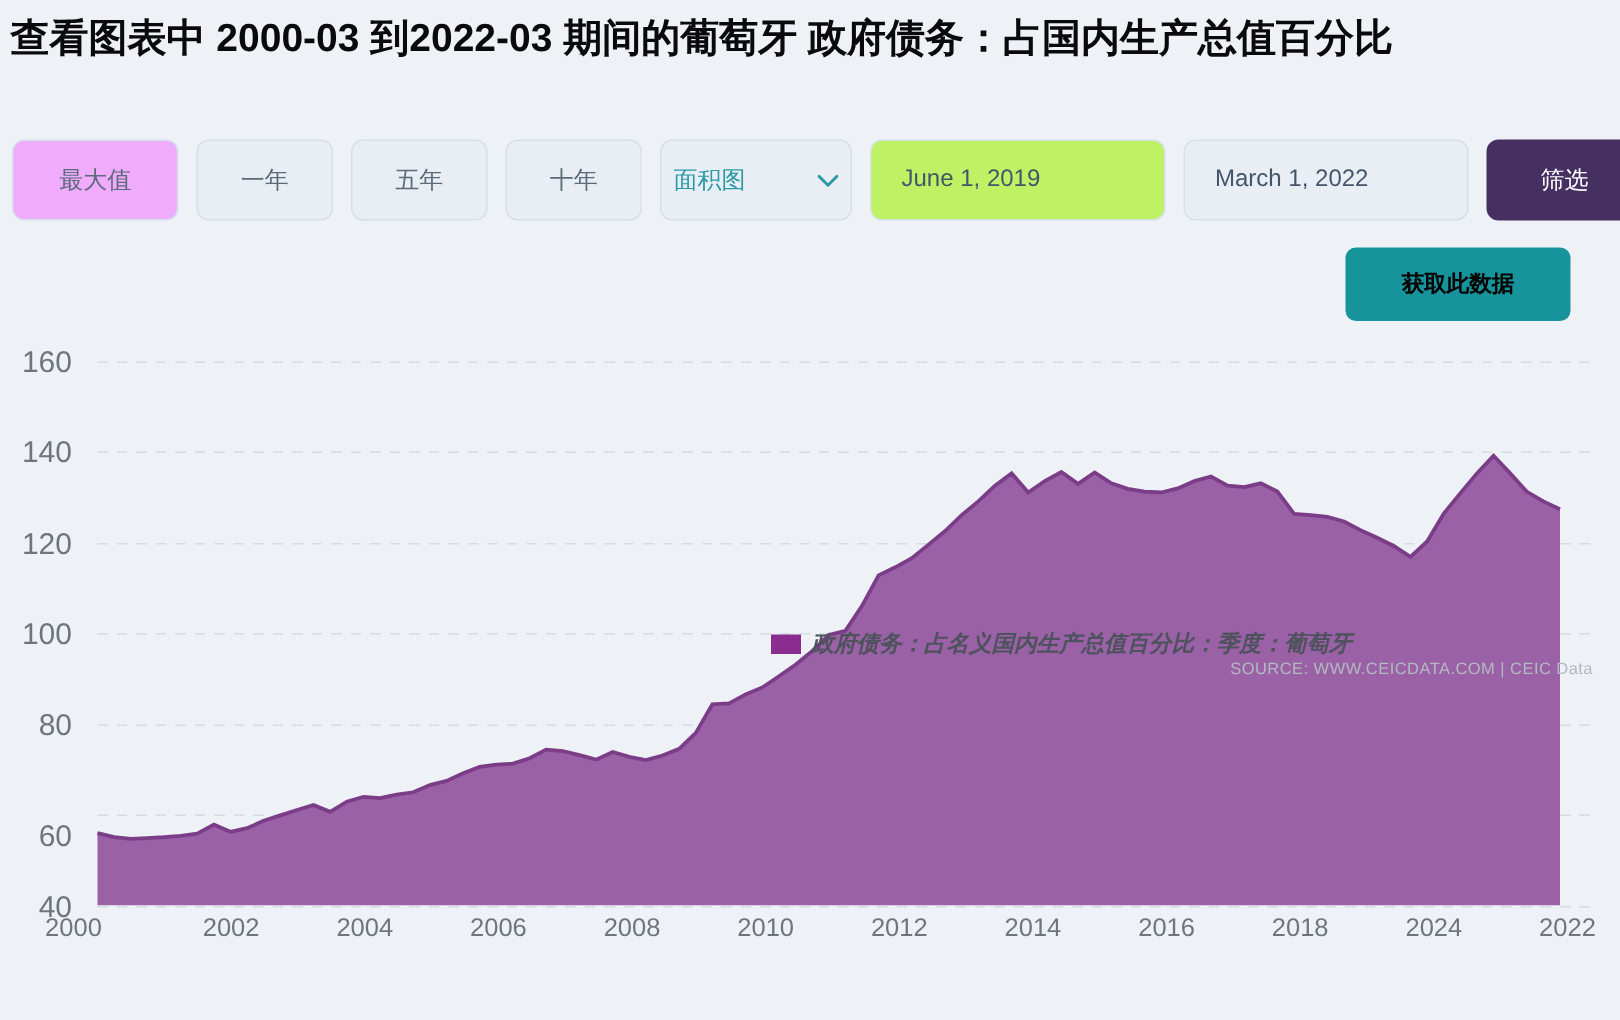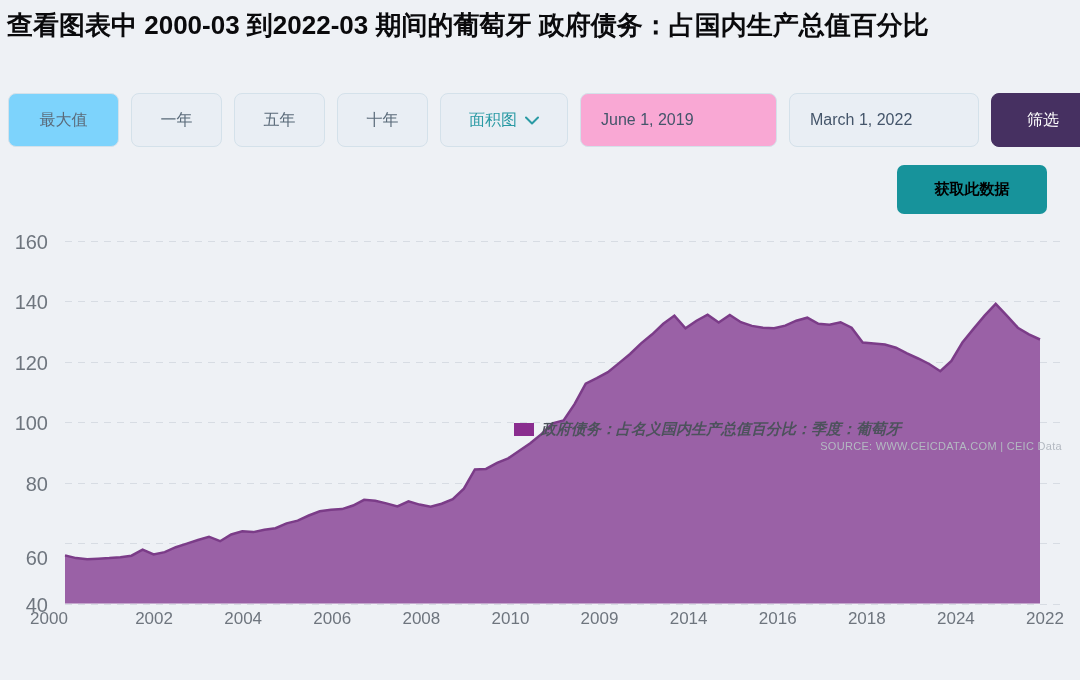--- a/index.html
+++ b/index.html
@@ -17,25 +17,25 @@
   }
 
   .toolbar { position:absolute; left:8px; top:93px; height:54px; display:flex; }
   .tb {
     height:54px; border:1px solid #d4e1ea; border-radius:8px;
     background:#e9eef4; color:#5b6b7a; font-size:16px;
     display:flex; align-items:center; justify-content:center;
     margin-right:12px; cursor:pointer;
   }
   .tb-range { width:91px; }
-  .tb-range.active { background:#7dd3fc; width:111px; }
-  .tb-dropdown { width:128px; color:#2a9aa4; justify-content:space-between; padding:0 28px; }
+  .tb-range.active { background:#f0abfc; width:111px; }
+  .tb-dropdown { width:128px; color:#2a9aa4; justify-content:space-between; padding:0 8px; }
   .tb-dropdown .dd-label { color:#2a9aa4; }
   .tb-date { width:197px; justify-content:flex-start; padding:0 20px; color:#44556a; }
-  .tb-date.from { background:#f9a8d4; }
+  .tb-date.from { background:#bef264; }
   .tb-date.to { width:190px; }
   .tb-filter {
     width:104px; background:#463061; border:1px solid #463061;
     color:#ffffff; font-weight:400; margin-right:0;
   }
 
   .get-data-btn {
     position:absolute; left:897px; top:165px; width:150px; height:49px;
     background:#17939b; border:none; border-radius:7px;
     color:#000000; font-size:15px; font-weight:700; cursor:pointer;
@@ -113,21 +113,21 @@
       <div class="gridline" style="top: 76.08px;"></div>
       <div class="ytick" style="top: 66.08px; left: 2px;">140</div>
       <div class="gridline" style="top: 15.596px;"></div>
       <div class="ytick" style="top: 5.596px; left: 2px;">160</div>
       <div class="xtick" style="left: 9px;">2000</div>
       <div class="xtick" style="left: 114.09px;">2002</div>
       <div class="xtick" style="left: 203.18px;">2004</div>
       <div class="xtick" style="left: 292.27px;">2006</div>
       <div class="xtick" style="left: 381.36px;">2008</div>
       <div class="xtick" style="left: 470.45px;">2010</div>
-      <div class="xtick" style="left: 559.54px;">2009</div>
+      <div class="xtick" style="left: 559.54px;">2012</div>
       <div class="xtick" style="left: 648.63px;">2014</div>
       <div class="xtick" style="left: 737.72px;">2016</div>
       <div class="xtick" style="left: 826.81px;">2018</div>
       <div class="xtick" style="left: 915.9px;">2024</div>
       <div class="xtick" style="left: 1004.99px;">2022</div>
       <svg class="plot" width="1080" height="455">
         <path d="M65,378.5 L65.0,330.4 L76.1,333.1 L87.2,334.3 L98.2,333.7 L109.3,333.1 L120.4,332.2 L131.5,330.7 L142.6,324.7 L153.6,329.5 L164.7,327.1 L175.8,322.2 L186.9,318.6 L198.0,315.0 L209.0,311.7 L220.1,316.2 L231.2,309.5 L242.3,306.2 L253.4,307.1 L264.4,304.7 L275.5,303.2 L286.6,298.4 L297.7,295.6 L308.8,290.5 L319.8,286.3 L330.9,284.7 L342.0,284.1 L353.1,280.5 L364.1,274.8 L375.2,275.7 L386.3,278.4 L397.4,281.4 L408.5,276.3 L419.5,279.6 L430.6,281.7 L441.7,278.7 L452.8,274.2 L463.9,263.6 L474.9,244.5 L486.0,243.9 L497.1,237.9 L508.2,233.3 L519.3,225.8 L530.3,218.2 L541.4,209.1 L552.5,198.3 L563.6,195.5 L574.7,178.9 L585.7,158.6 L596.8,153.2 L607.9,147.1 L619.0,138.1 L630.1,129.0 L641.1,118.4 L652.2,109.3 L663.3,98.8 L674.4,90.6 L685.5,103.3 L696.5,95.7 L707.6,89.7 L718.7,97.6 L729.8,90.0 L740.9,97.2 L751.9,100.9 L763.0,102.7 L774.1,103.3 L785.2,100.6 L796.3,95.7 L807.3,92.7 L818.4,98.8 L829.5,99.7 L840.6,97.2 L851.6,102.7 L862.7,117.5 L873.8,118.4 L884.9,119.6 L896.0,122.7 L907.0,128.4 L918.1,133.5 L929.2,139.0 L940.3,146.2 L951.4,136.0 L962.4,117.5 L973.5,103.9 L984.6,90.6 L995.7,78.8 L1006.8,90.6 L1017.8,102.7 L1028.9,109.3 L1040.0,114.5 L1040.0,378.5 Z" fill="#9a61a6"></path>
         <path d="M65.0,330.4 L76.1,333.1 L87.2,334.3 L98.2,333.7 L109.3,333.1 L120.4,332.2 L131.5,330.7 L142.6,324.7 L153.6,329.5 L164.7,327.1 L175.8,322.2 L186.9,318.6 L198.0,315.0 L209.0,311.7 L220.1,316.2 L231.2,309.5 L242.3,306.2 L253.4,307.1 L264.4,304.7 L275.5,303.2 L286.6,298.4 L297.7,295.6 L308.8,290.5 L319.8,286.3 L330.9,284.7 L342.0,284.1 L353.1,280.5 L364.1,274.8 L375.2,275.7 L386.3,278.4 L397.4,281.4 L408.5,276.3 L419.5,279.6 L430.6,281.7 L441.7,278.7 L452.8,274.2 L463.9,263.6 L474.9,244.5 L486.0,243.9 L497.1,237.9 L508.2,233.3 L519.3,225.8 L530.3,218.2 L541.4,209.1 L552.5,198.3 L563.6,195.5 L574.7,178.9 L585.7,158.6 L596.8,153.2 L607.9,147.1 L619.0,138.1 L630.1,129.0 L641.1,118.4 L652.2,109.3 L663.3,98.8 L674.4,90.6 L685.5,103.3 L696.5,95.7 L707.6,89.7 L718.7,97.6 L729.8,90.0 L740.9,97.2 L751.9,100.9 L763.0,102.7 L774.1,103.3 L785.2,100.6 L796.3,95.7 L807.3,92.7 L818.4,98.8 L829.5,99.7 L840.6,97.2 L851.6,102.7 L862.7,117.5 L873.8,118.4 L884.9,119.6 L896.0,122.7 L907.0,128.4 L918.1,133.5 L929.2,139.0 L940.3,146.2 L951.4,136.0 L962.4,117.5 L973.5,103.9 L984.6,90.6 L995.7,78.8 L1006.8,90.6 L1017.8,102.7 L1028.9,109.3 L1040.0,114.5" fill="none" stroke="#7b3c88" stroke-width="2.5"></path>
       </svg>
     </div>

